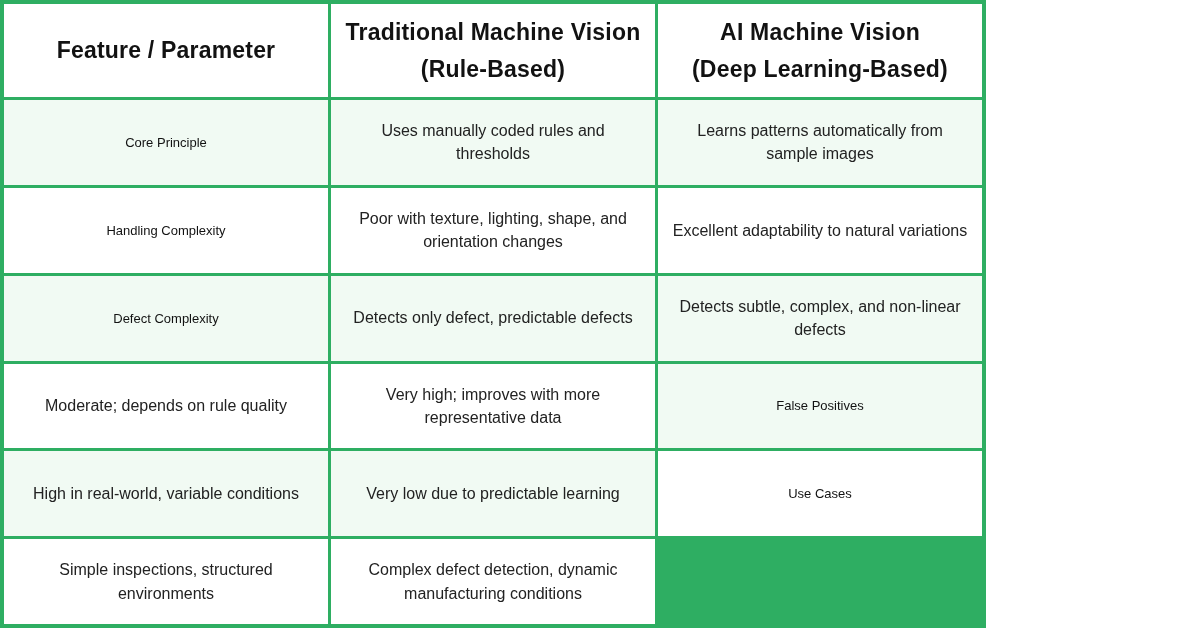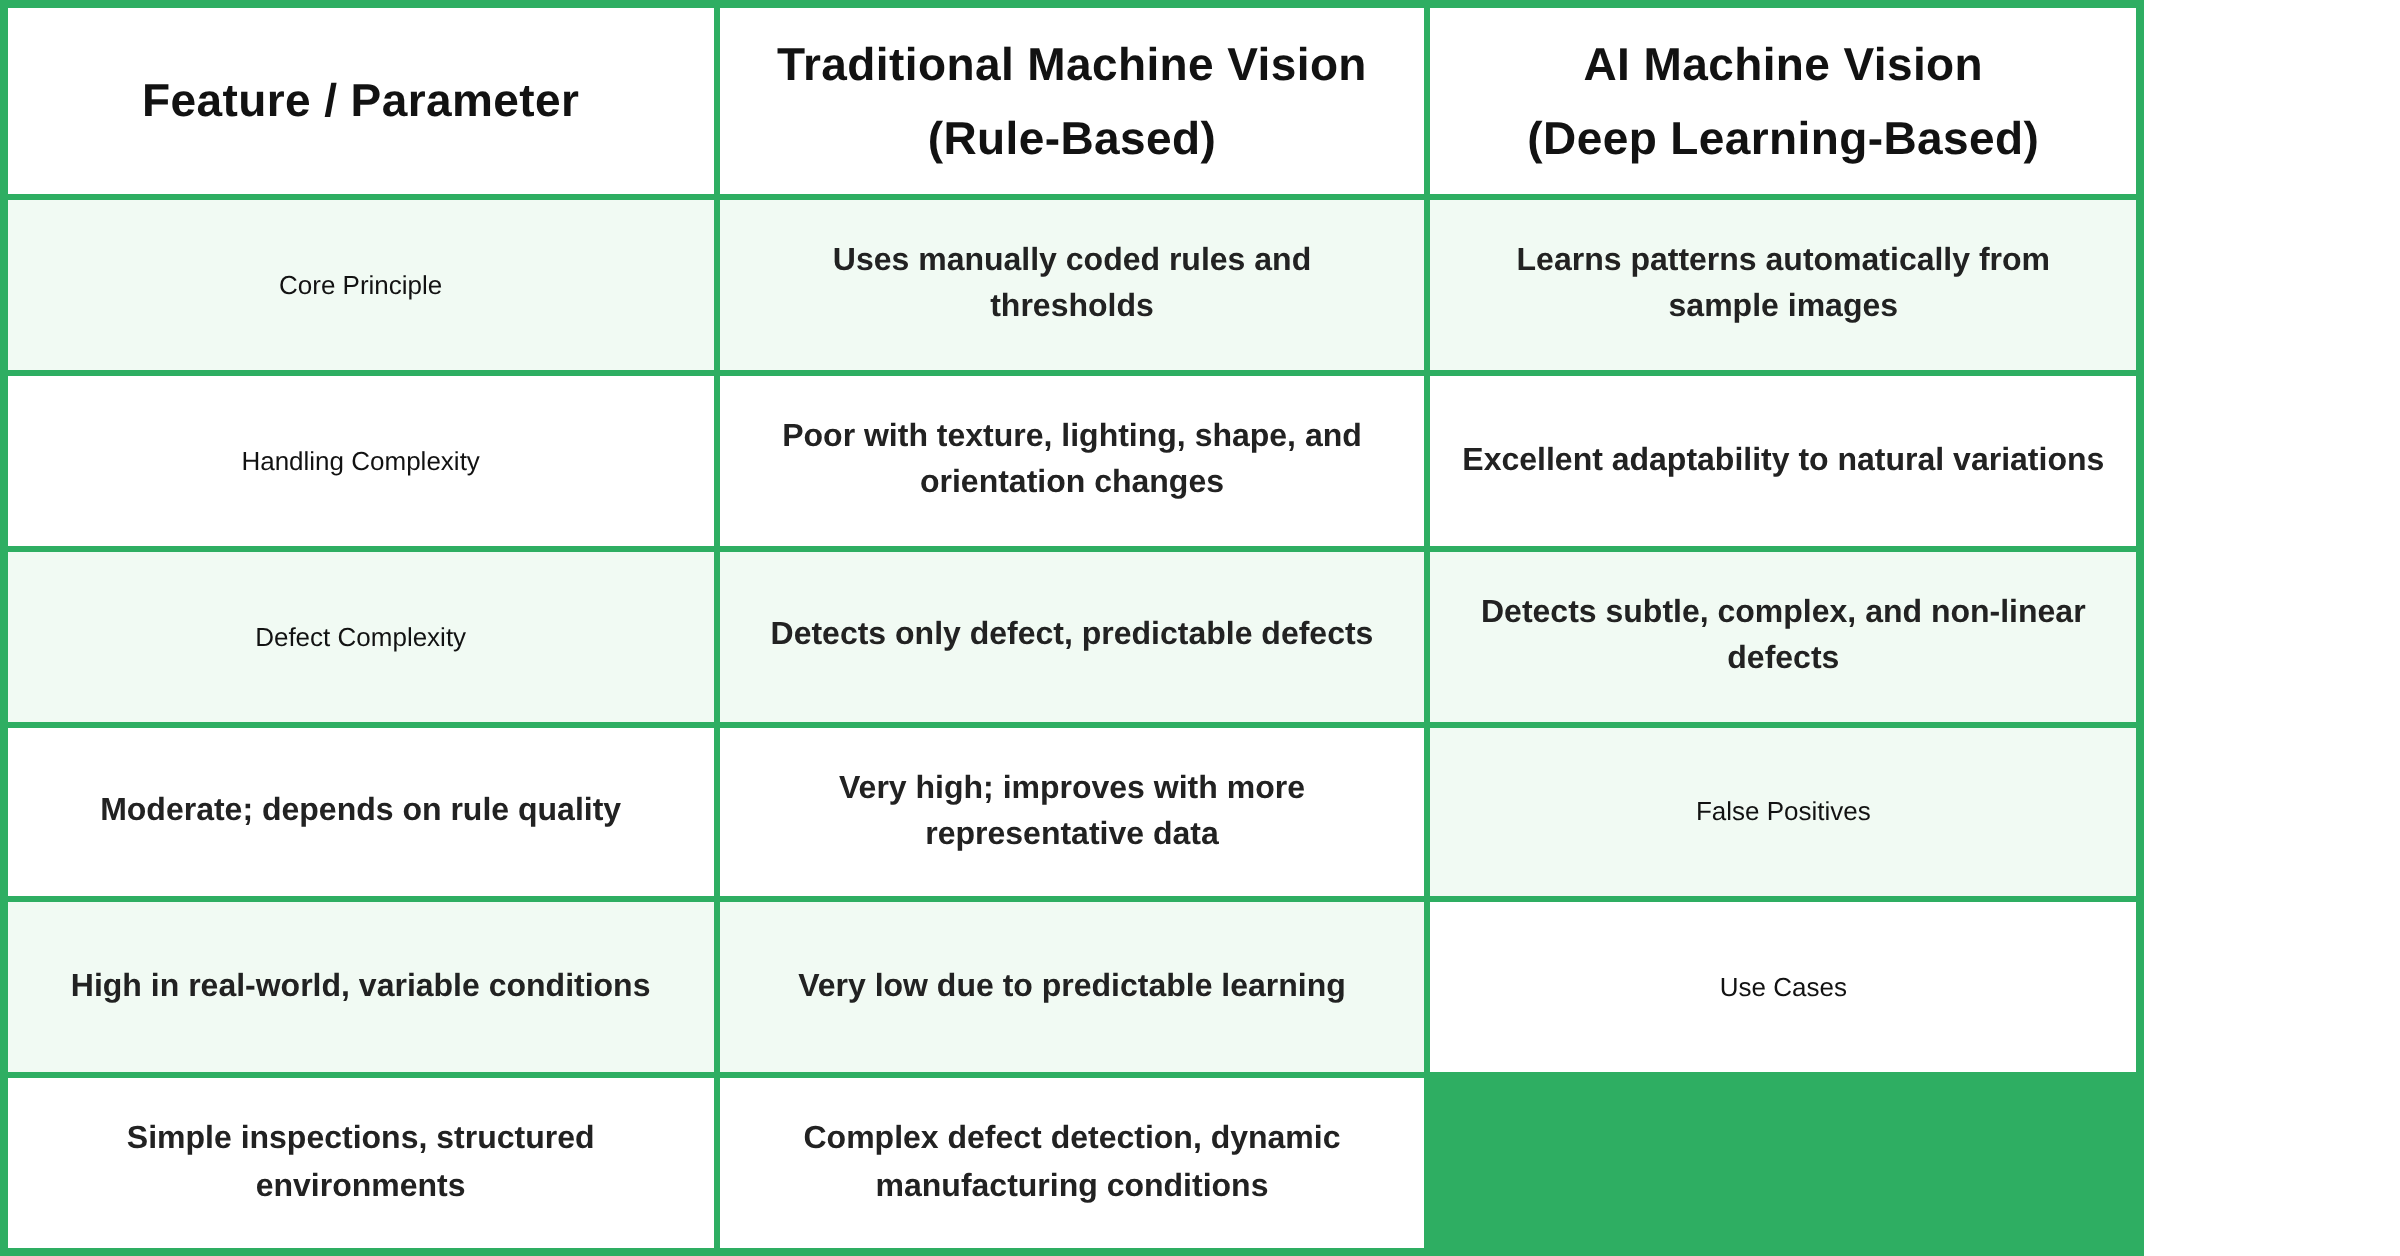--- a/index.html
+++ b/index.html
@@ -6,38 +6,37 @@
     --green:#2eae62;
     --tint:#f1faf3;
     --header-text:#121212;
     --body-text:#222222;
   }
   *{margin:0;padding:0;box-sizing:border-box;}
   html,body{width:1200px;height:628px;background:#ffffff;overflow:hidden;}
   body{font-family:"Liberation Sans","DejaVu Sans",sans-serif;}
 
   .table-wrap{
-    width:1072px;
+    width:986px;
     height:628px;
     background:var(--green);
     display:grid;
     grid-template-columns:repeat(3,1fr);
     grid-template-rows:93px repeat(6,1fr);
     gap:3px;
     padding:4px;
   }
 
   .cell{
     background:#ffffff;
     display:flex;
     align-items:center;
     justify-content:center;
     text-align:center;
     padding:6px 14px;
-    font-weight:bold;
   }
 
   .cell.tint{background:var(--tint);}
 
   .header-cell{
     font-weight:bold;
     font-size:23px;
     line-height:1.6;
     color:var(--header-text);
     white-space:pre-line;

